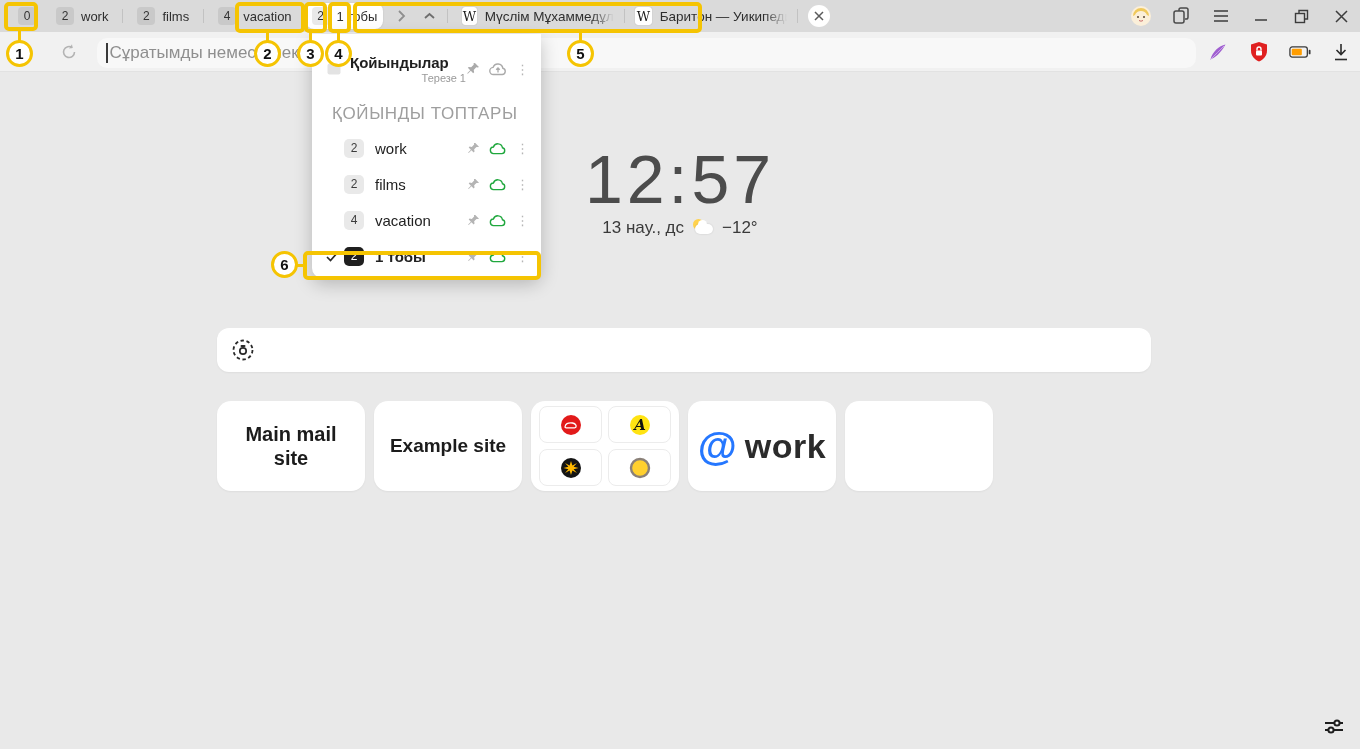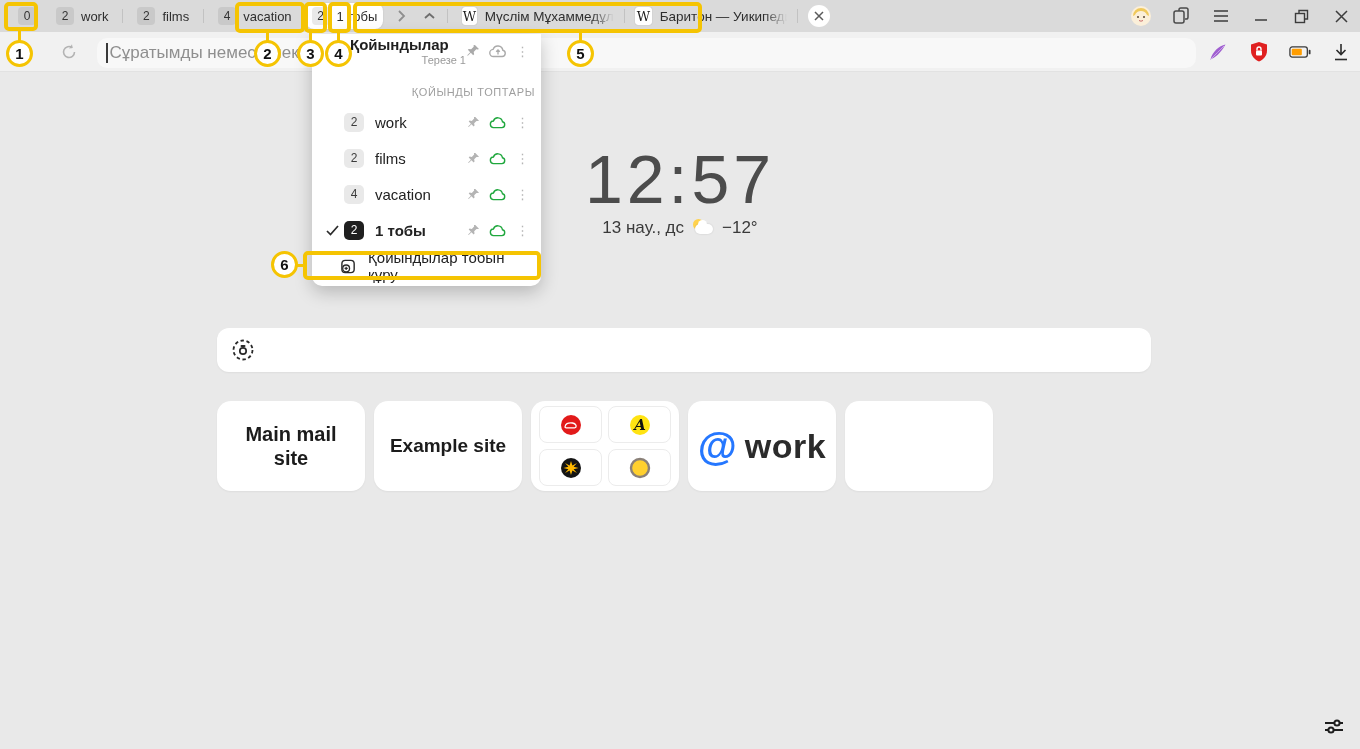--- a/index.html
+++ b/index.html
@@ -36,28 +36,28 @@
   .reload{position:absolute;left:58px;top:9px;width:22px;height:22px;display:flex;align-items:center;justify-content:center;}
   .addr-field{position:absolute;left:97px;top:6px;width:1099px;height:30px;background:#f8f8f8;border-radius:10px;
     display:flex;align-items:center;padding-left:9px;overflow:hidden;}
   .caret{width:1.5px;height:20px;background:#3a3a3a;margin-right:2px;flex:none;}
   .addr-text{font-size:17px;color:#8f8f8f;white-space:nowrap;}
   .addr-icons{position:absolute;right:8px;top:0;height:40px;display:flex;align-items:center;gap:19px;}
 
   
   .dropdown{position:absolute;left:312px;top:34px;width:229px;background:#fff;border-radius:0 0 10px 10px;
     box-shadow:0 6px 18px rgba(0,0,0,.22);z-index:20;padding-bottom:4px;}
-  .dd-header{display:flex;align-items:center;padding:2px 12px 8px 14px;}
+  .dd-header{display:flex;align-items:center;padding:20px 12px 8px 14px;}
   .dd-winicon{width:16px;height:16px;margin-right:8px;flex:none;}
   .dd-htext{flex:1;min-width:0;}
   .dd-title{font-size:15px;font-weight:bold;color:#1f1f1f;}
   .dd-sub{font-size:11px;color:#9a9a9a;margin-top:1px;text-align:right;}
   .dd-hicons,.row-icons{display:flex;align-items:center;gap:9px;flex:none;}
   .kebab{color:#b5b5b5;font-size:13px;line-height:1;letter-spacing:0;}
-  .dd-section{padding:12px 6px 6px 20px;font-size:11px;color:#9e9e9e;letter-spacing:.6px;text-align:right;}
+  .dd-section{padding:12px 6px 6px 20px;font-size:17px;color:#9e9e9e;letter-spacing:.6px;}
   .dd-row{display:flex;align-items:center;height:36px;padding:0 12px 0 14px;}
   .dd-check{width:18px;flex:none;display:flex;align-items:center;}
   .dd-badge{display:inline-flex;align-items:center;justify-content:center;min-width:20px;height:19px;border-radius:5px;
     background:#e9e9e9;font-size:12px;color:#3c3c3c;margin-right:11px;flex:none;}
   .dd-badge.black{background:#1f1f1f;color:#fff;}
   .dd-label{flex:1;font-size:15px;color:#222;}
   .dd-label.bold{font-weight:bold;}
   .dd-create{display:flex;align-items:center;height:32px;padding:0 12px 0 28px;gap:12px;margin-top:2px;}
   .dd-create-label{font-size:15px;color:#222;}
 
@@ -386,28 +386,20 @@
       <svg width="13" height="13" viewBox="0 0 16 16" fill="#b4b4b4">
           <path d="M10.2 1.2l4.6 4.6-1.2.5-1.9-.2-2.9 2.9.5 2.7-1.1 1.1-2.7-2.7-3.4 3.4-.7-.7 3.4-3.4L2.1 6.7l1.1-1.1 2.7.5 2.9-2.9-.2-1.9z"></path>
         </svg>
       <svg width="18" height="13" viewBox="0 0 18 14">
           <path d="M4.6 12.5h8.6a3.2 3.2 0 0 0 .6-6.3 5 5 0 0 0-9.7-.8 3.4 3.4 0 0 0 .5 7.1z" fill="none" stroke="#1fa73d" stroke-width="1.5"></path>
         </svg>
       <span class="kebab">⋮</span>
     </div>
   </div>
 
-  <div class="dd-create">
-    <svg width="17" height="17" viewBox="0 0 17 17">
-      <rect x="2" y="2" width="13" height="13" rx="3.5" fill="none" stroke="#2b2b2b" stroke-width="1.5"></rect>
-      <circle cx="6.5" cy="10.5" r="3.6" fill="#fff" stroke="#2b2b2b" stroke-width="1.4"></circle>
-      <path d="M6.5 8.8v3.4 M4.8 10.5h3.4" stroke="#2b2b2b" stroke-width="1.3"></path>
-    </svg>
-    <span class="dd-create-label">Қойындылар тобын құру</span>
-  </div>
 </div>
 
 <div class="co-box" style="left:4px;top:2px;width:34px;height:29px;"></div>
 <div class="co-box" style="left:235px;top:2px;width:70px;height:31px;"></div>
 <div class="co-box" style="left:304px;top:2px;width:23px;height:31px;"></div>
 <div class="co-box" style="left:328px;top:2px;width:23px;height:31px;"></div>
 <div class="co-box" style="left:353px;top:2px;width:349px;height:31px;"></div>
 <div class="co-box" style="left:303px;top:251px;width:238px;height:29px;z-index:40;"></div>
 
 <div class="co-line" style="left:18px;top:30px;width:3px;height:12px;"></div>

